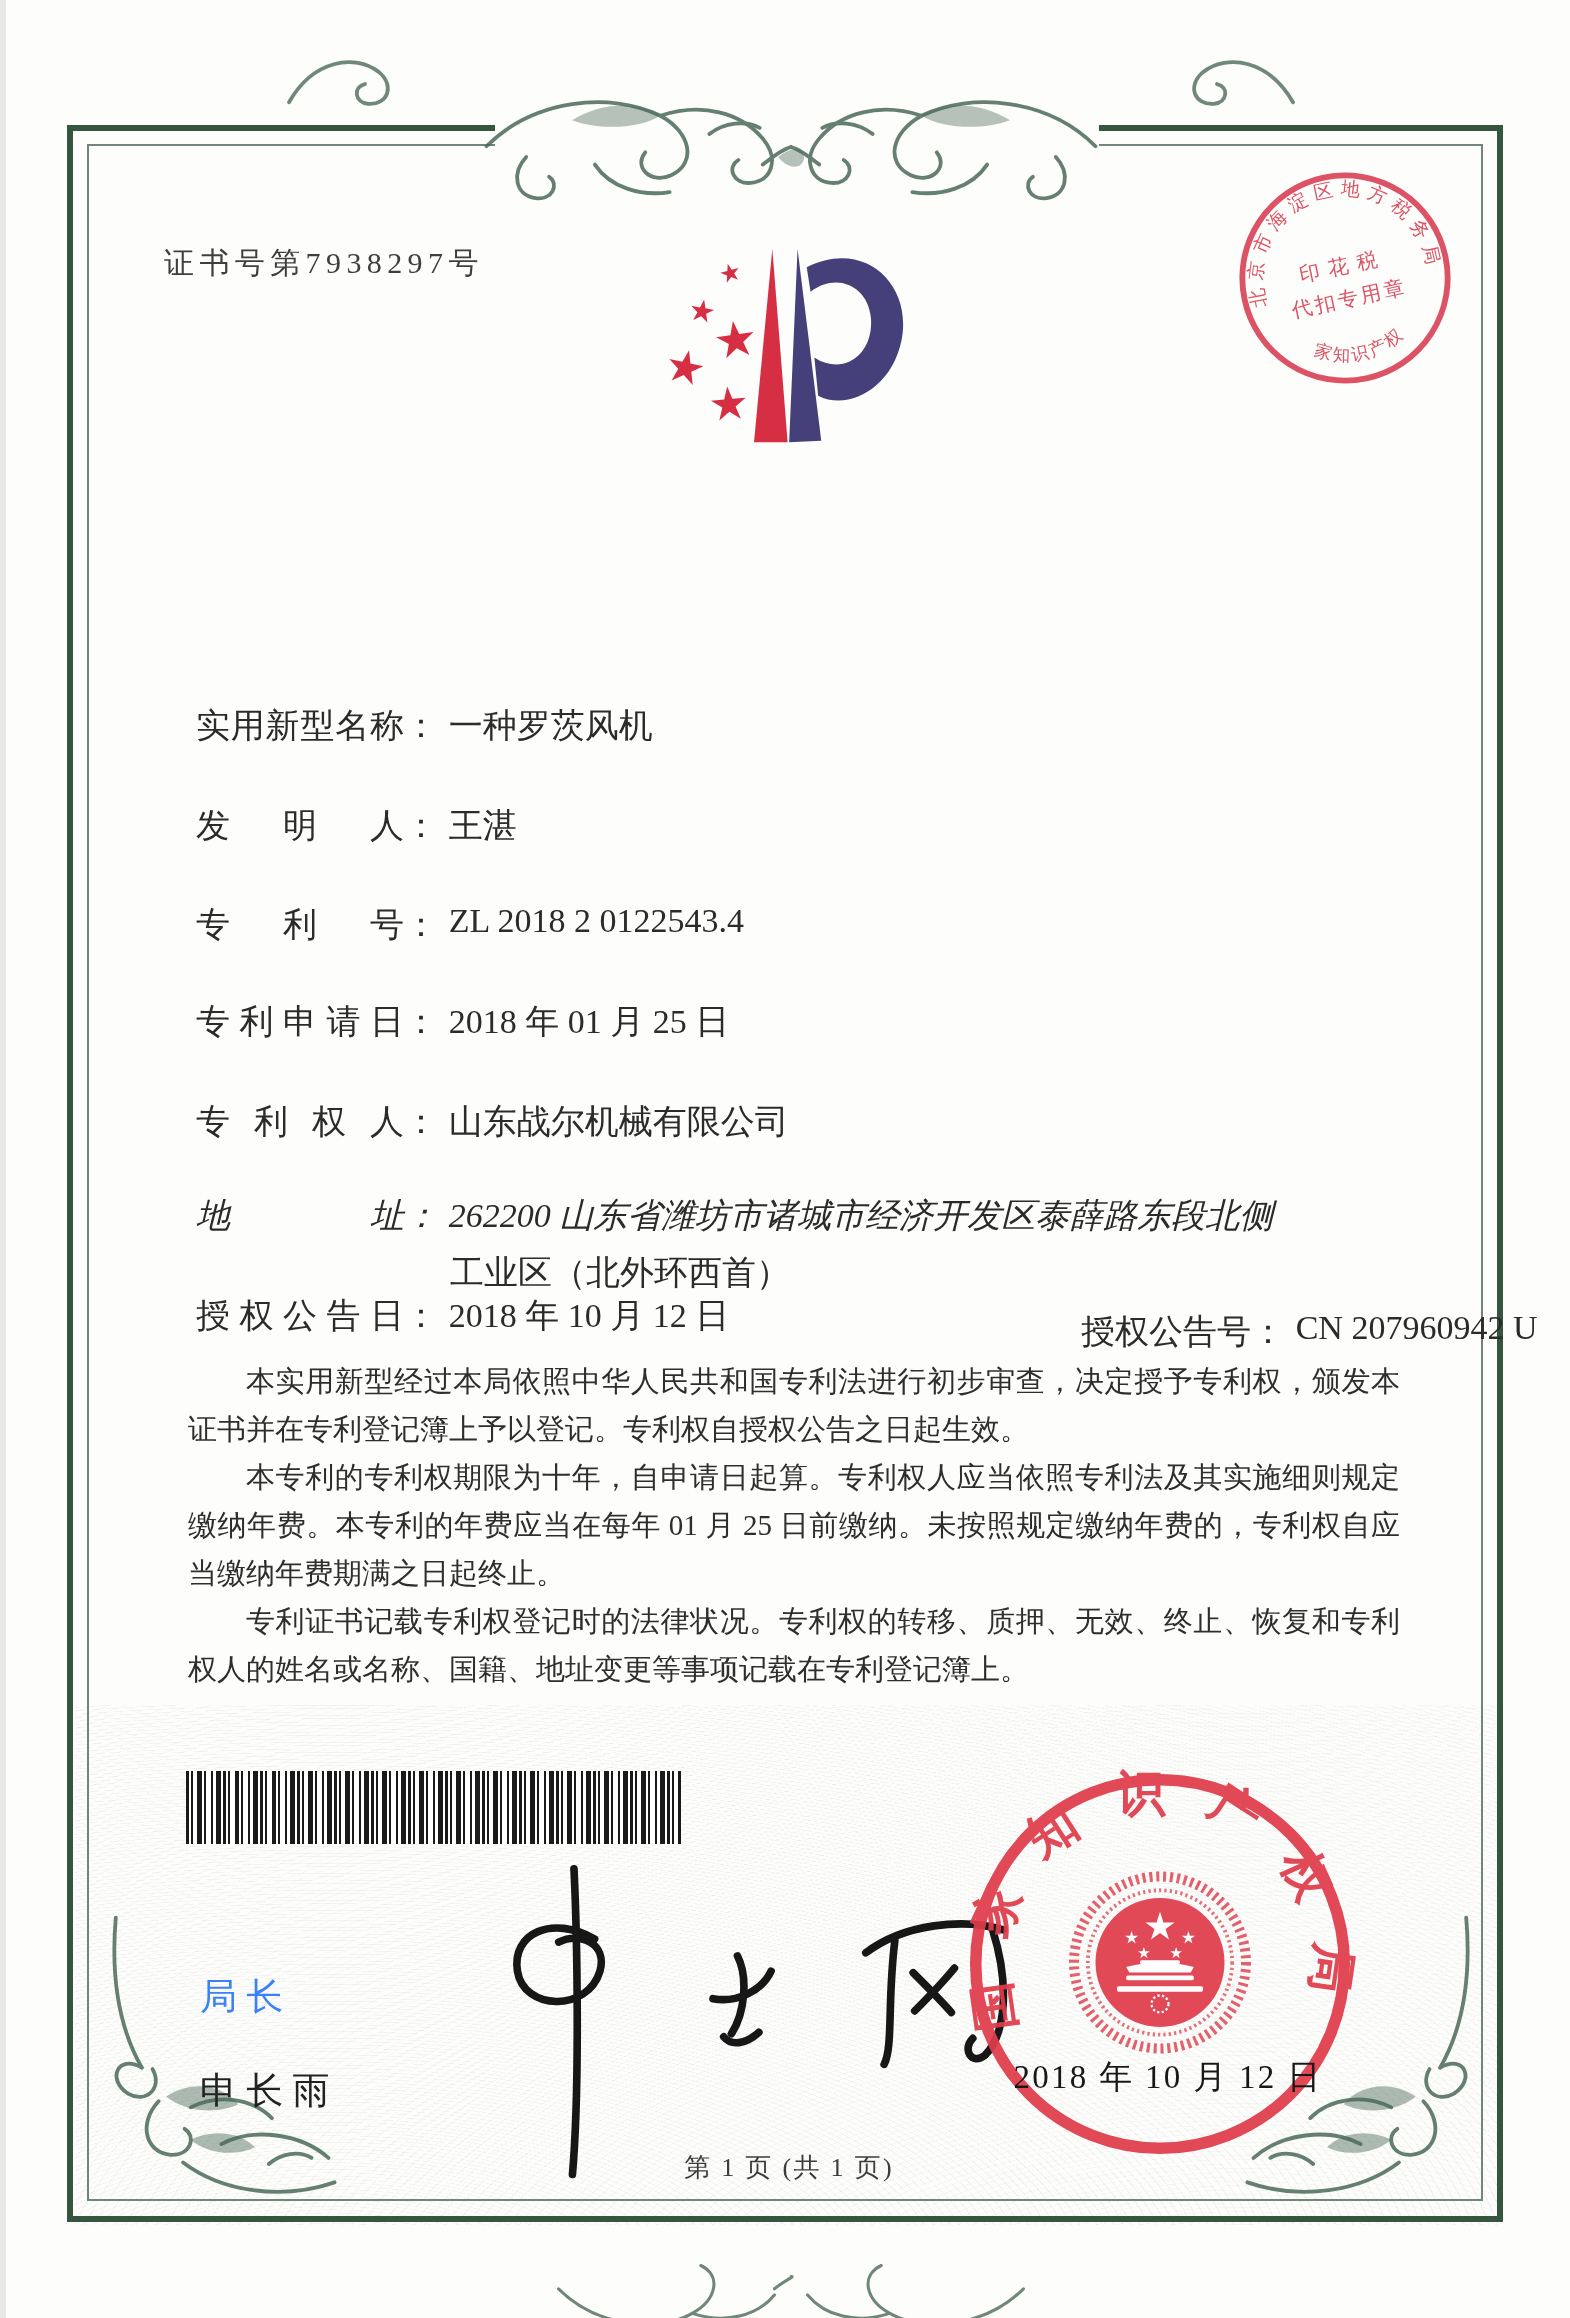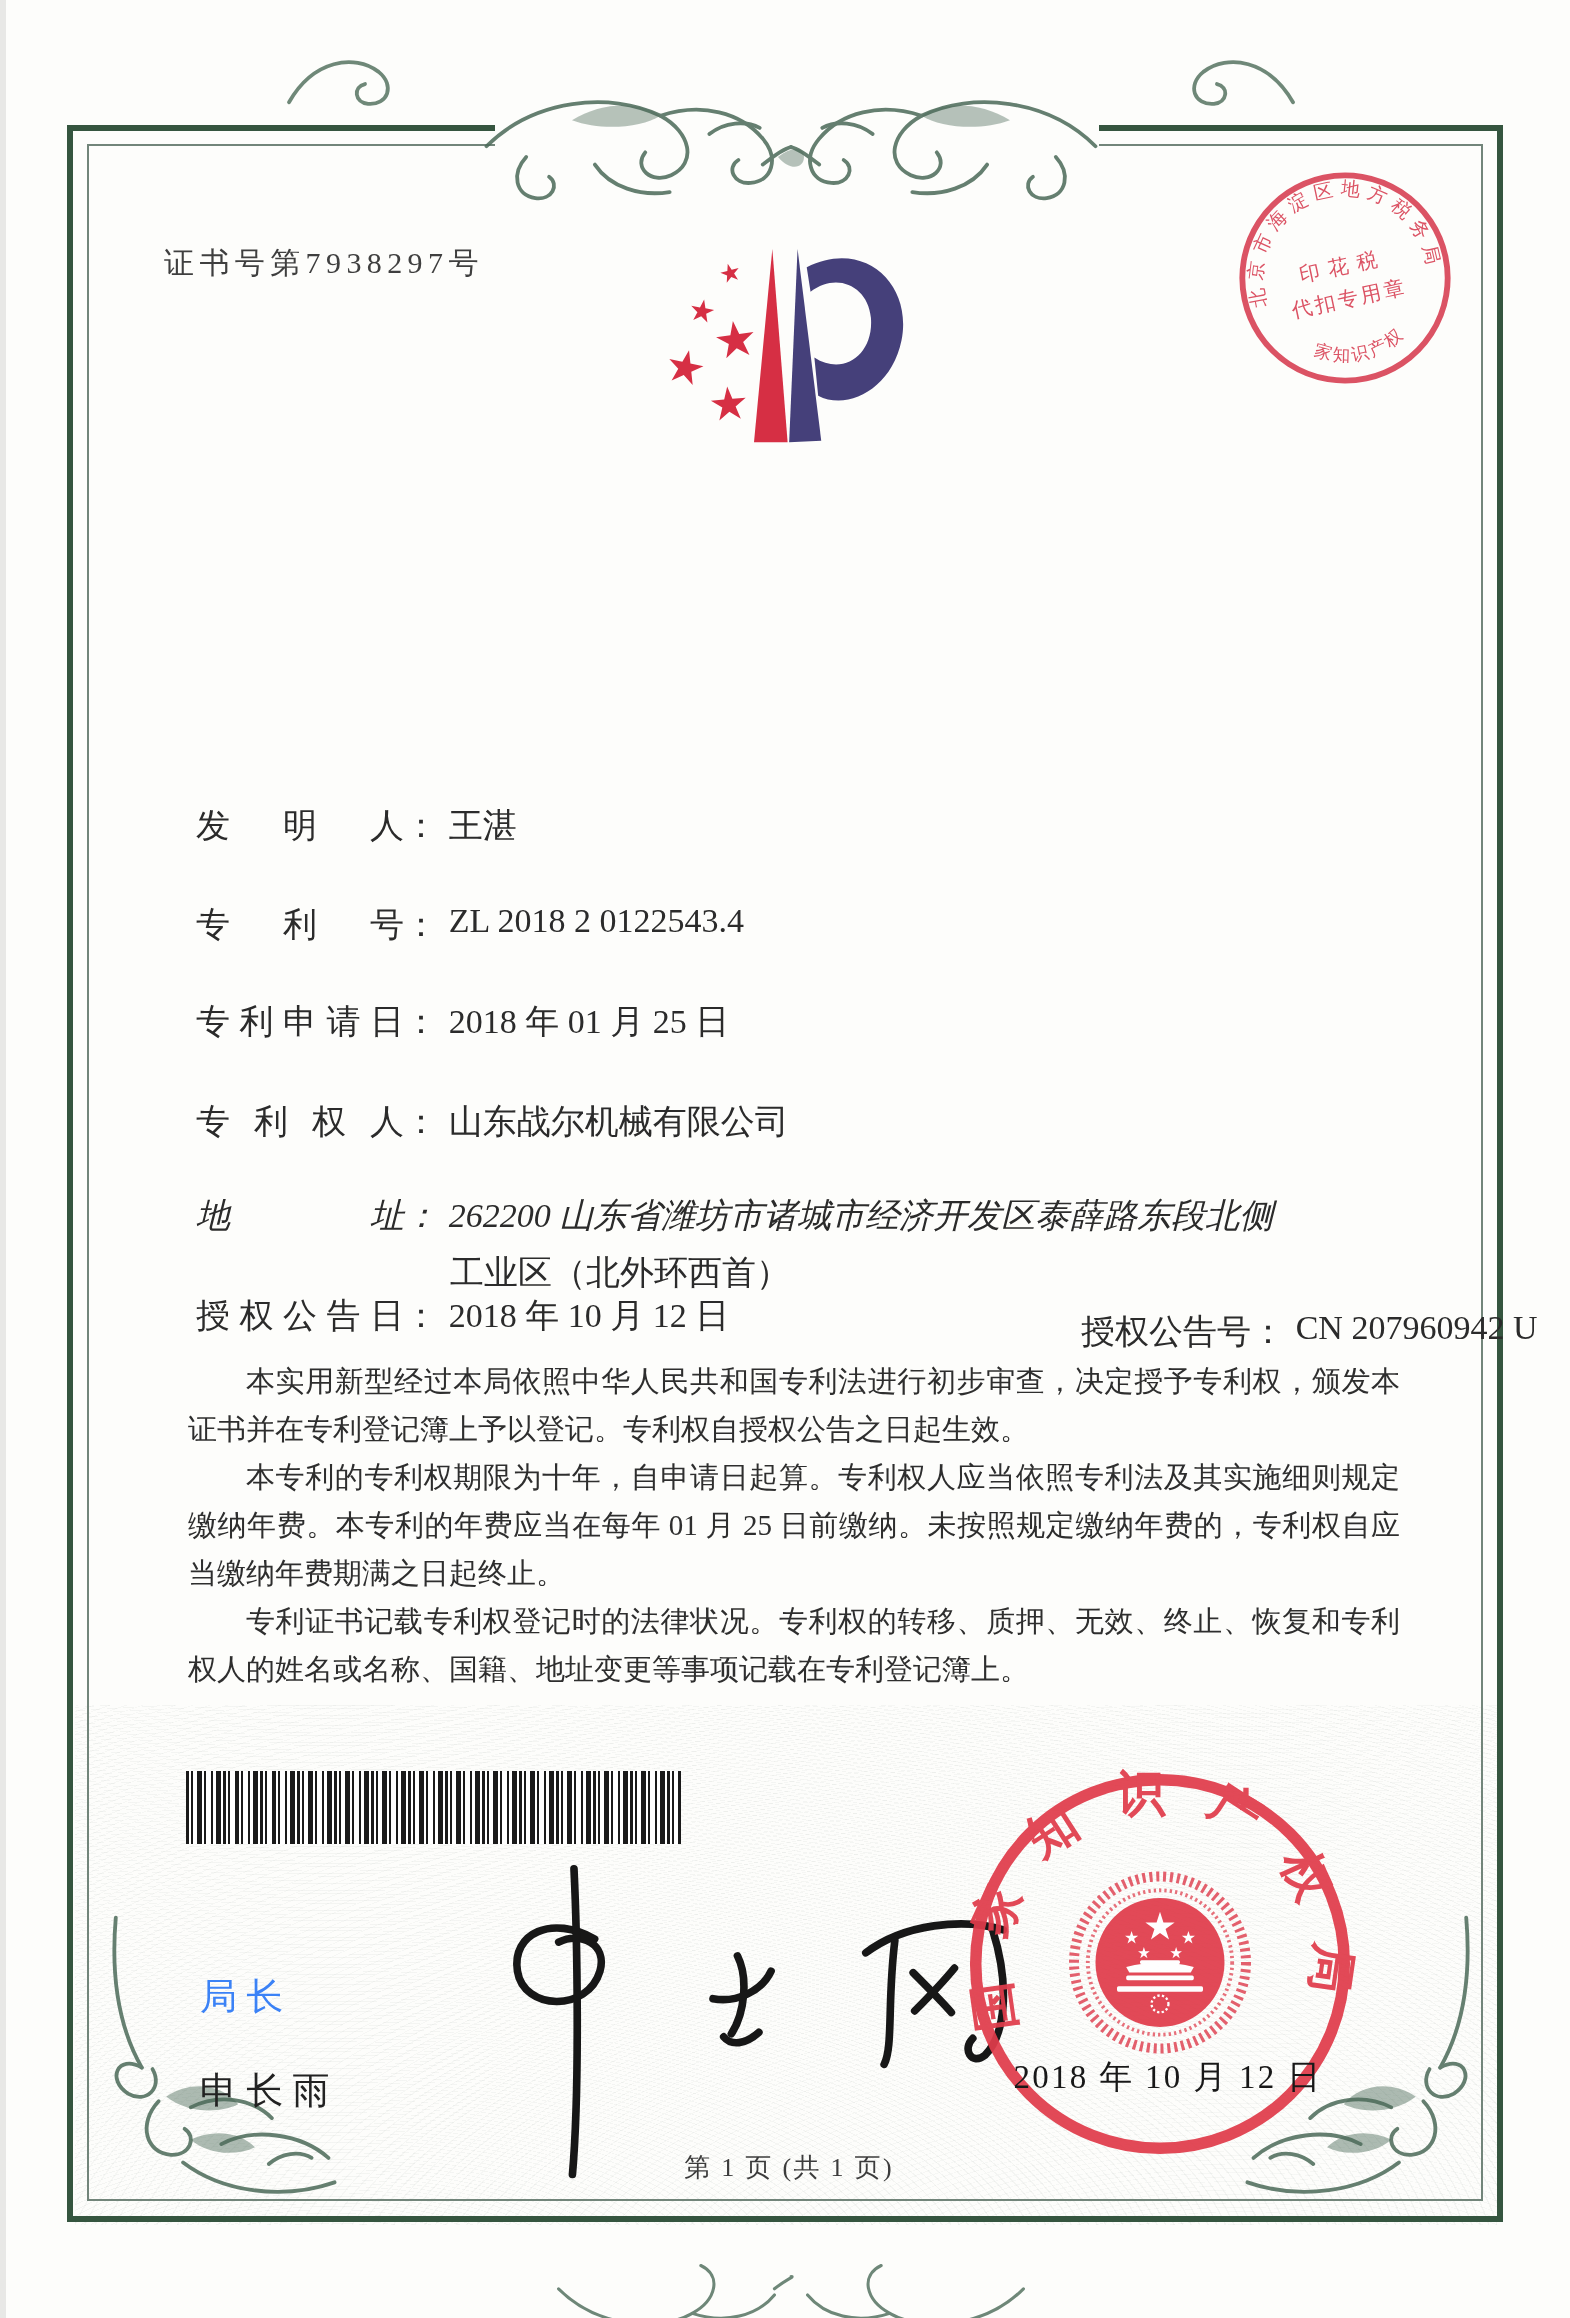--- a/index.html
+++ b/index.html
@@ -165,20 +165,23 @@
       <textPath href="#taxTop" startOffset="50%" text-anchor="middle">北京市海淀区地方税务局</textPath>
     </text>
     <text font-family="'Liberation Serif','DejaVu Serif',serif" font-size="24" fill="#d94558" letter-spacing="3">
       <textPath href="#taxBottom" startOffset="50%" text-anchor="middle">国家知识产权局</textPath>
     </text>
     <text x="150" y="143" text-anchor="middle" font-size="28" letter-spacing="12" fill="#d94558" font-family="'Liberation Serif','DejaVu Serif',serif">印花税</text>
     <text x="150" y="188" text-anchor="middle" font-size="28" letter-spacing="4" fill="#d94558" font-family="'Liberation Serif','DejaVu Serif',serif">代扣专用章</text>
   </svg>
 
 
+  <div class="frow" style="top:703px;">
+    <span class="flabel">实用新型名称</span><span class="fcolon">：</span><span class="fvalue">一种罗茨风机</span>
+  </div>
   <div class="frow" style="top:803px;">
     <span class="flabel">发明人</span><span class="fcolon">：</span><span class="fvalue">王湛</span>
   </div>
   <div class="frow" style="top:902px;">
     <span class="flabel">专利号</span><span class="fcolon">：</span><span class="fvalue">ZL 2018 2 0122543.4</span>
   </div>
   <div class="frow" style="top:999px;">
     <span class="flabel">专利申请日</span><span class="fcolon">：</span><span class="fvalue">2018 年 01 月 25 日</span>
   </div>
   <div class="frow" style="top:1099px;">

